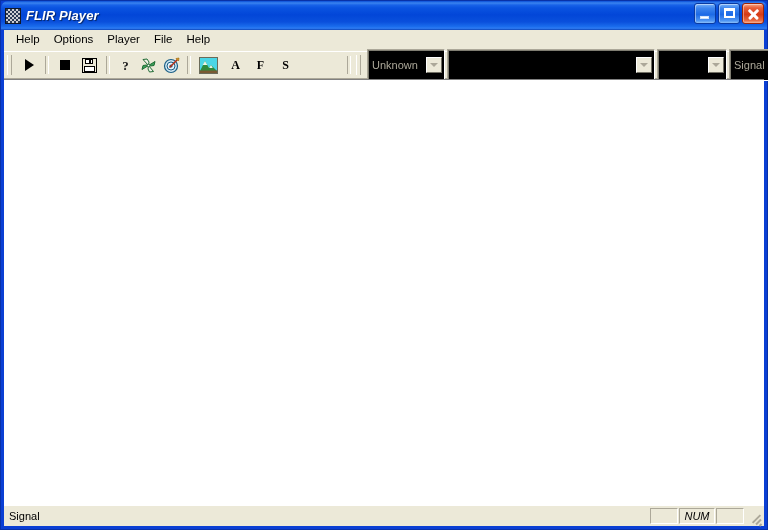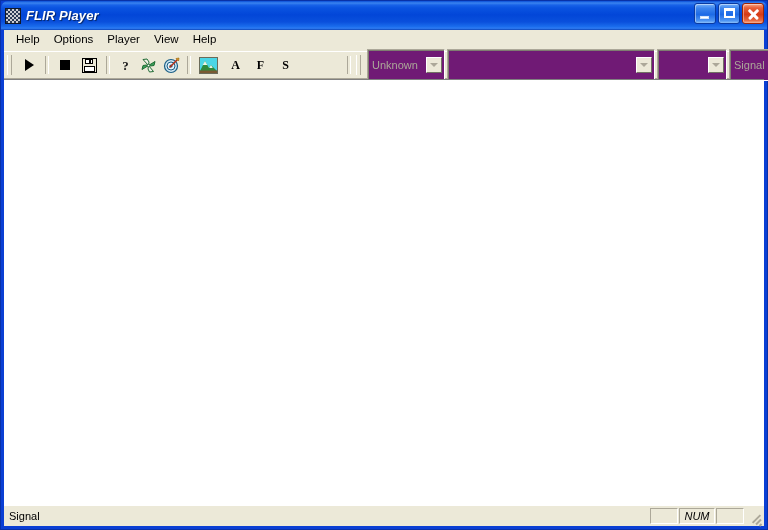--- a/index.html
+++ b/index.html
@@ -233,21 +233,21 @@
   .ico-save .label {
     position: absolute; left: 2px; bottom: 1px; width: 11px; height: 6px;
     background: #fff; border: 1px solid #000; box-sizing: border-box;
   }
   
   .ico-help { font-size: 13px; font-weight: bold; font-family: "Liberation Serif", serif; color: #1a1a1a; line-height: 1; }
 
   
   .combo {
     height: 32px;
-    background: #701a75;
+    background: #000000;
     border: 1px solid #aca899;
     border-right-color: #ffffff;
     border-bottom-color: #ffffff;
     box-shadow: inset 1px 1px 0 #7f7d71;
     box-sizing: border-box;
     display: flex;
     align-items: center;
     position: relative;
     margin-right: 2px;
     flex: 0 0 auto;
@@ -366,21 +366,21 @@
         </div>
     </div>
   </div>
 
   <div class="winbody">
 
     <div class="menubar">
       <div class="menu-item">Help</div>
       <div class="menu-item">Options</div>
       <div class="menu-item">Player</div>
-      <div class="menu-item">View</div>
+      <div class="menu-item">File</div>
       <div class="menu-item">Help</div>
     </div>
 
     <div class="toolbar">
 
       <div class="tb-grip"></div>
 
       <div class="tb-btn" style="margin-left:3px;">
         <span class="ico-play"></span>
       </div>

